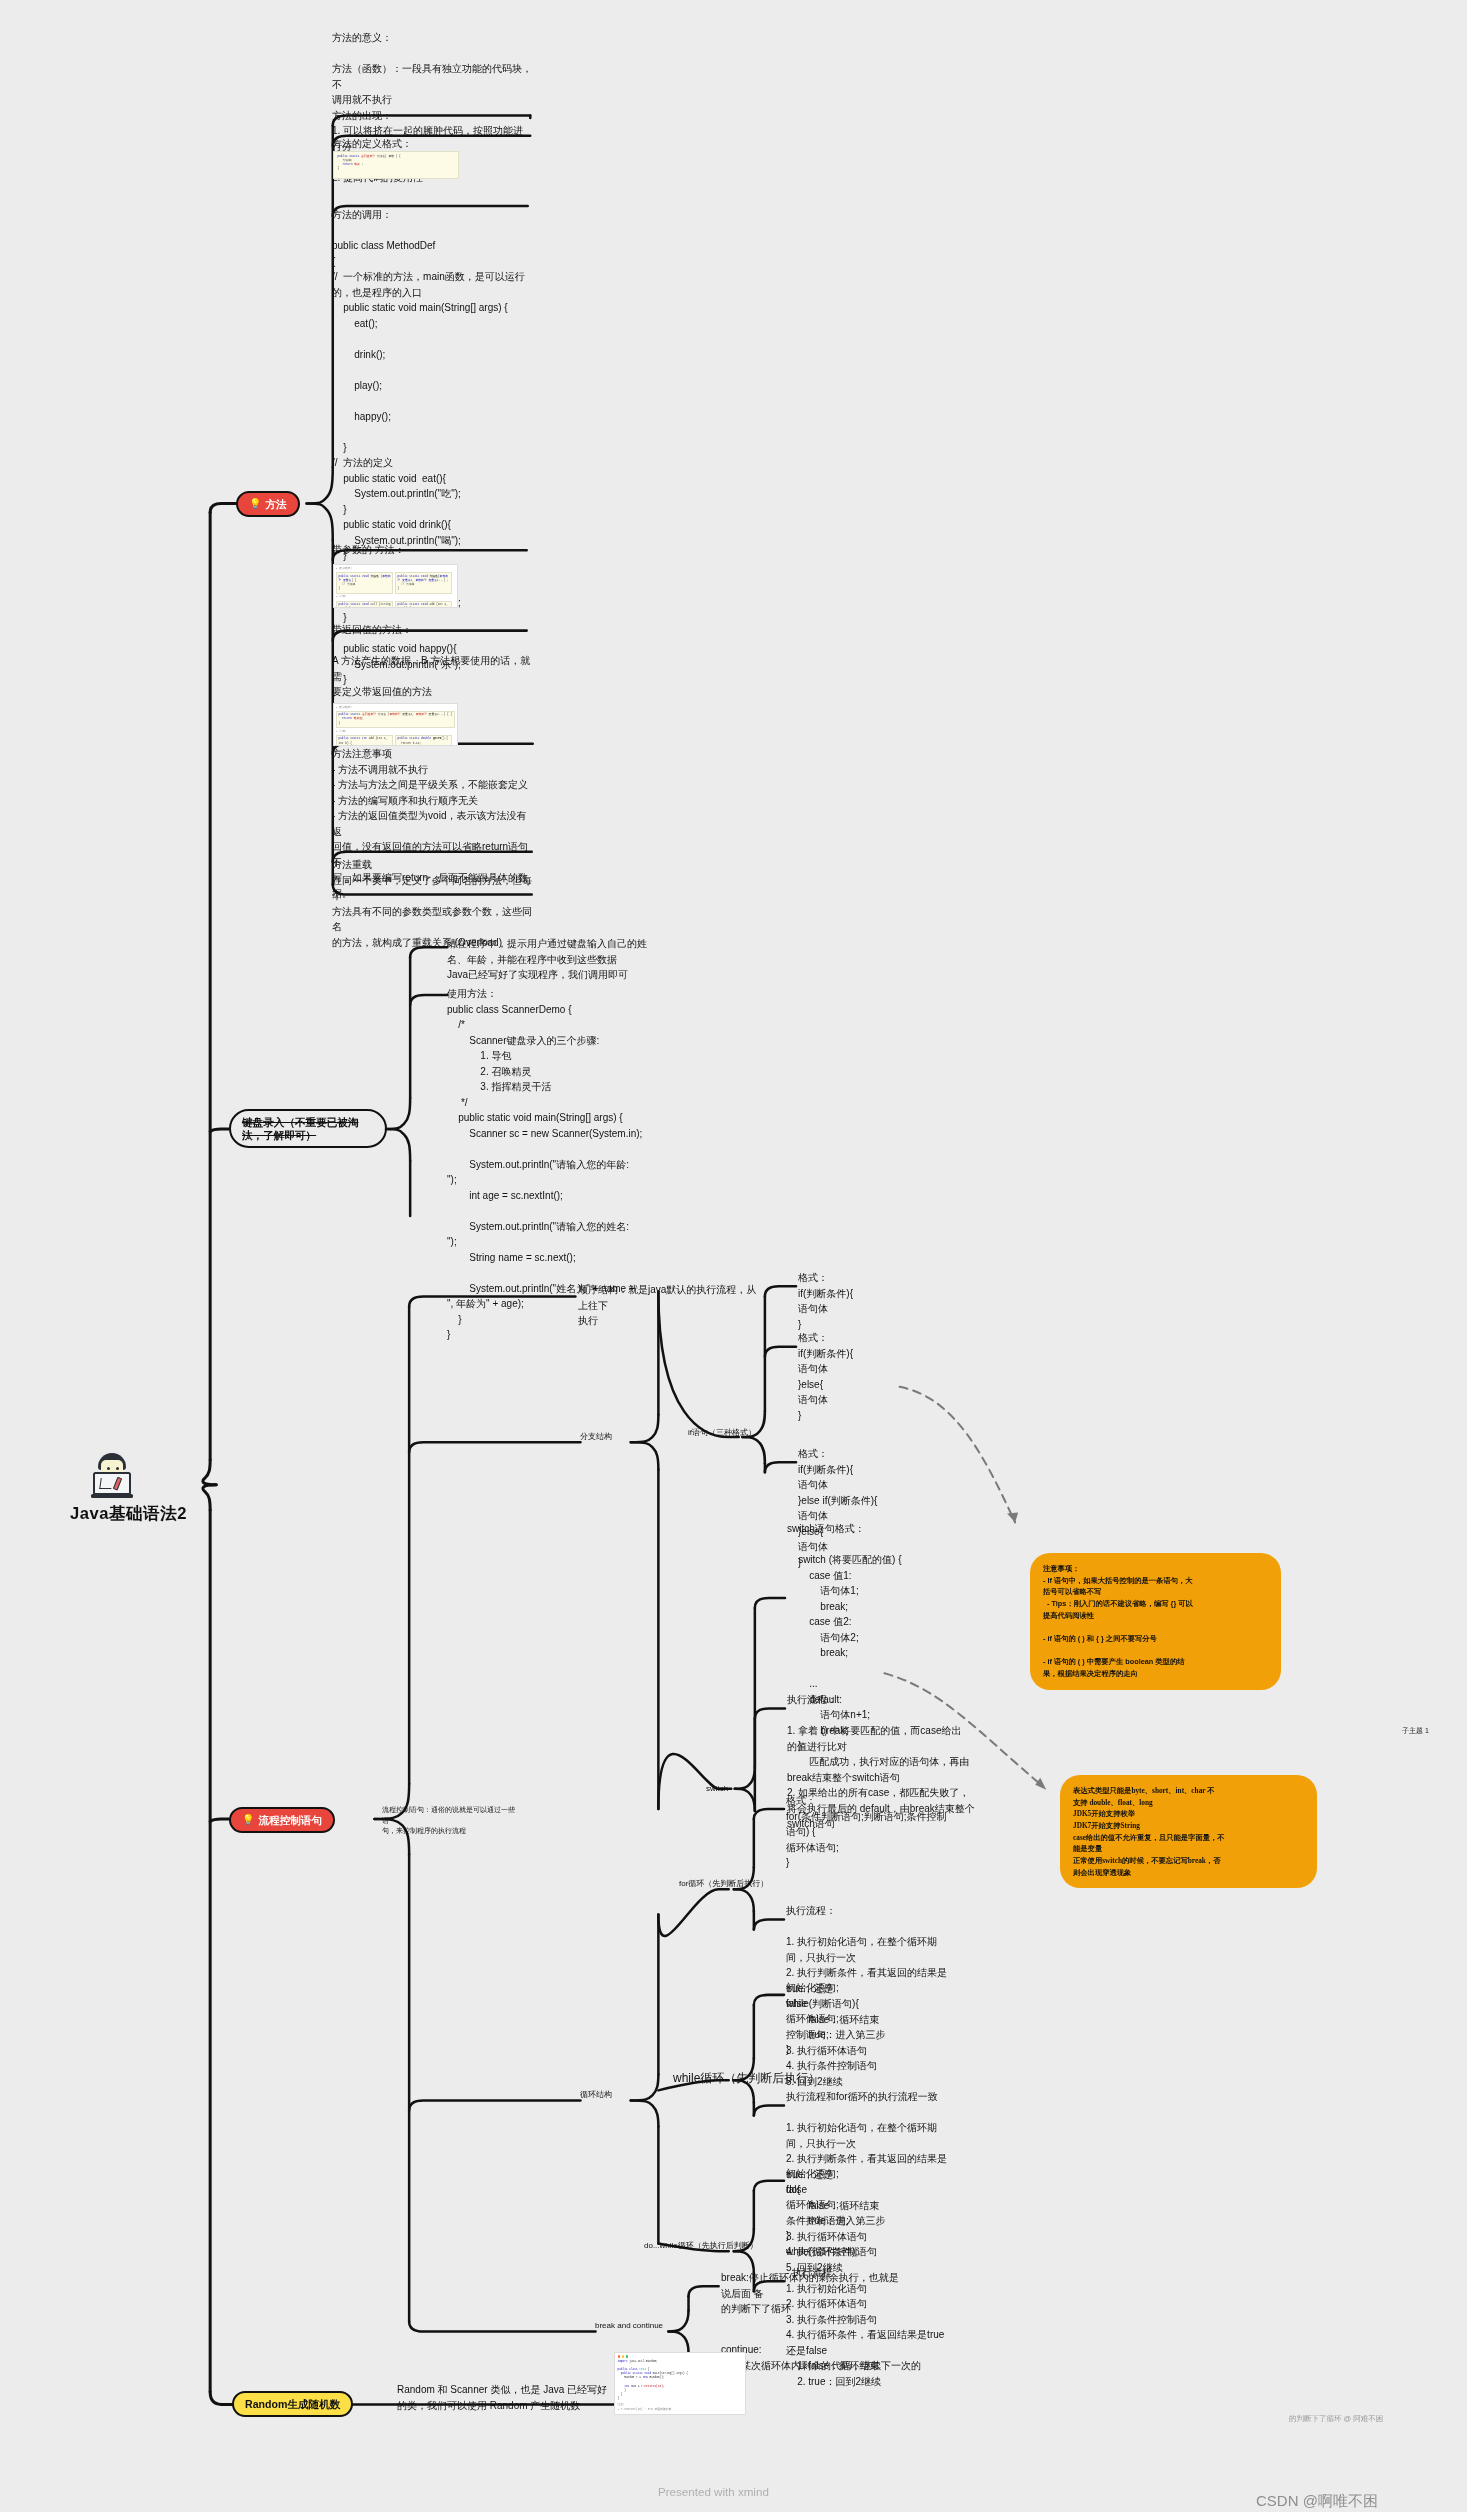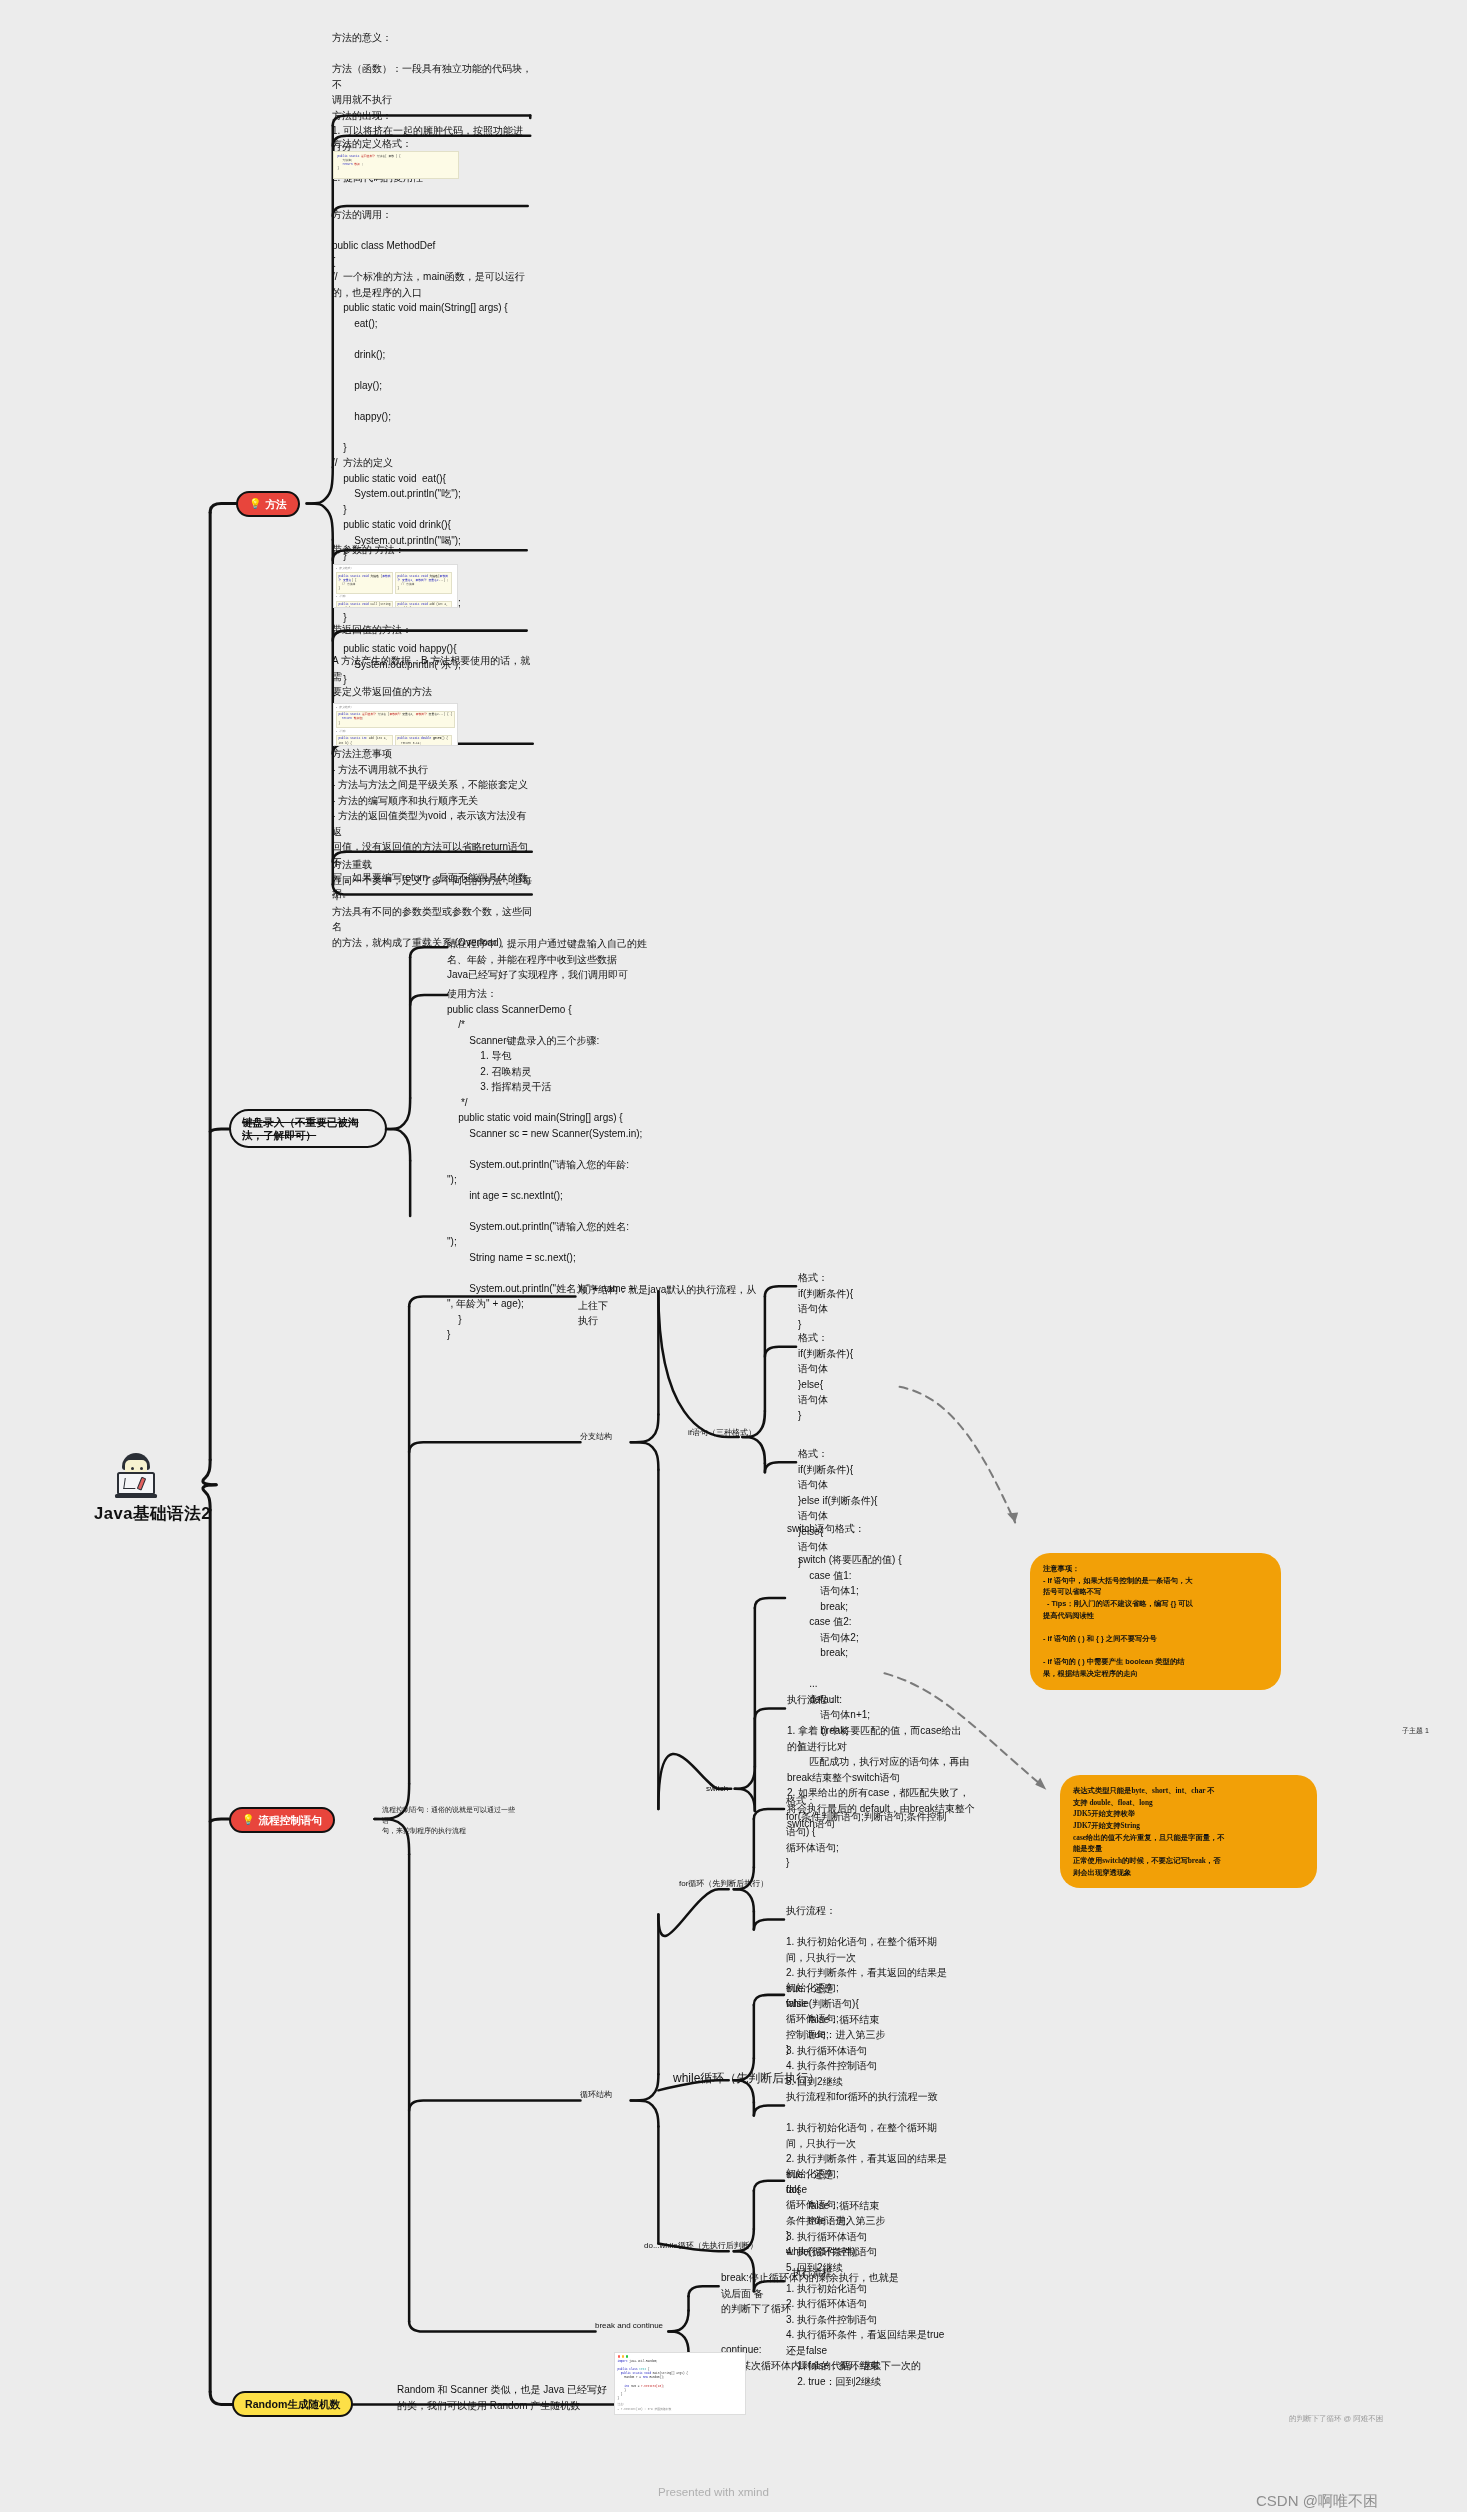--- a/index.html
+++ b/index.html
@@ -10,21 +10,21 @@
     font-family: "Liberation Sans", "DejaVu Sans", sans-serif;
     position: relative;
     overflow: hidden;
     color: #111;
   }
   #canvas { position:absolute; left:0; top:0; width:1468px; height:2526px; }
   svg.wires { position:absolute; left:0; top:0; width:1468px; height:2526px; pointer-events:none; }
   .node { position:absolute; }
 
   
-  .root { left:70px; top:1452px; width:166px; text-align:left;margin-left:24px; }
+  .root { left:70px; top:1452px; width:166px; text-align:left; }
   .root .avatar { width:46px; height:46px; margin-left:19px; position:relative; }
   .root .title { font-size:16.6px; font-weight:700; letter-spacing:0.5px; margin-top:5px; color:#111; }
 
   
   .pill {
     display:inline-flex; align-items:center; gap:4px;
     border:2px solid #111; border-radius:502px;
     padding:4.5px 11px; font-size:10.6px; font-weight:700; color:#111;
     background:#fff; line-height:1.25;
   }

